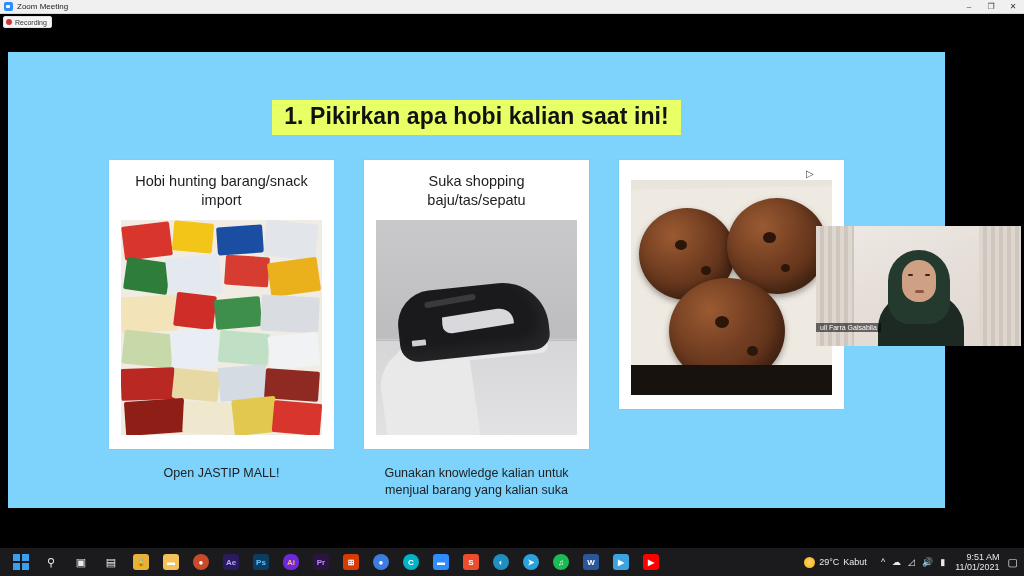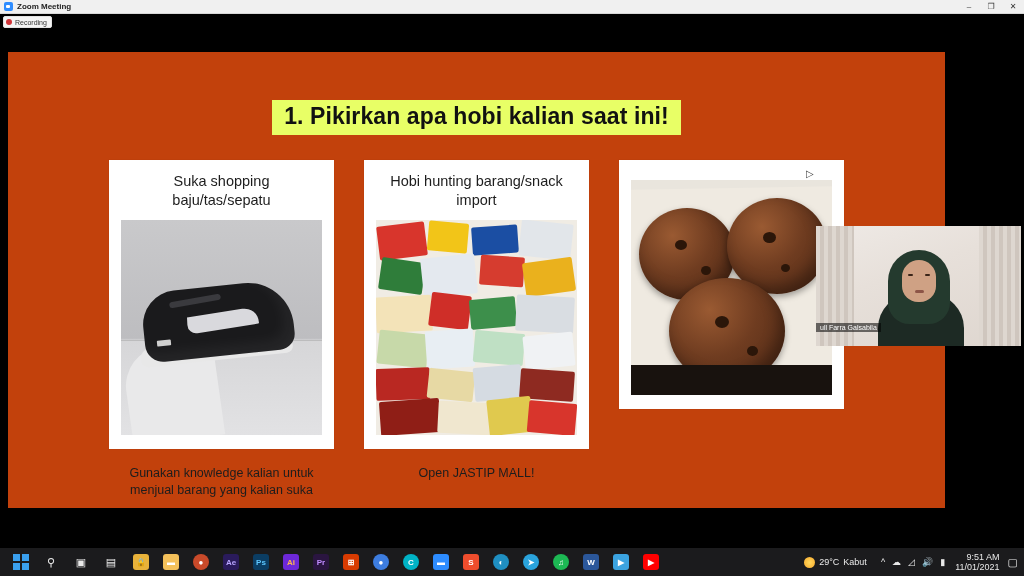--- a/index.html
+++ b/index.html
@@ -27,21 +27,21 @@
   #titlebar .tb-icon {
     width: 9px; height: 9px; margin-left: 4px; margin-right: 4px;
     background: #2d8cff; border-radius: 2px;
     position: relative;
   }
   #titlebar .tb-icon:after {
     content: ""; position: absolute; left: 2px; top: 3px;
     width: 4px; height: 3px; background: #fff; border-radius: 1px;
   }
   #titlebar .tb-title {
-    font-size: 8px; color: #222; line-height: 14px; font-weight: bold;
+    font-size: 8px; color: #222; line-height: 14px;
   }
   #titlebar .tb-controls {
     margin-left: auto; display: flex; height: 14px;
   }
   #titlebar .tb-btn {
     width: 22px; height: 14px;
     display: flex; align-items: center; justify-content: center;
     font-size: 8px; color: #333;
   }
 
@@ -59,21 +59,21 @@
     width: 6px; height: 6px; border-radius: 50%;
     background: #d13438; margin-right: 3px;
   }
   #recording .rec-label { font-size: 7px; color: #333; }
 
   
   #slide {
     position: absolute;
     left: 8px; top: 52px;
     width: 937px; height: 456px;
-    background: #c2410c;
+    background: #7dd3fc;
   }
   #slide-title-wrap {
     text-align: center;
     margin-top: 48px;
   }
   #slide-title {
     display: inline-block;
     background: #e8ff66;
     font-size: 23px;
     font-weight: 700;
@@ -309,36 +309,20 @@
     <span class="rec-label">Recording</span>
   </div>
 
   <div id="slide">
 
     <div id="slide-title-wrap">
       <span id="slide-title">1. Pikirkan apa hobi kalian saat ini!</span>
     </div>
 
     <div id="cards">
-
-      <div class="card-col">
-        <div class="card">
-          <div class="card-head">Suka shopping baju/tas/sepatu</div>
-          <div class="card-img img-shoe">
-            <div class="wall-line"></div>
-            <div class="sleeve"></div>
-            <div class="shoe-sole"></div>
-            <div class="shoe-body"></div>
-            <div class="lace"></div>
-            <div class="swoosh"></div>
-            <div class="tag"></div>
-          </div>
-        </div>
-        <div class="card-caption">Gunakan knowledge kalian untuk menjual barang yang kalian suka</div>
-      </div>
 
       <div class="card-col">
         <div class="card">
           <div class="card-head">Hobi hunting barang/snack import</div>
           <div class="card-img img-snacks">
             <i style="left:2px;  top:4px;   width:48px; height:34px; background:#d8352c; transform:rotate(-7deg);"></i>
             <i style="left:52px; top:2px;   width:40px; height:30px; background:#f2c518; transform:rotate(5deg);"></i>
             <i style="left:96px; top:6px;   width:46px; height:28px; background:#1b4ea3; transform:rotate(-4deg);"></i>
             <i style="left:144px;top:2px;   width:52px; height:36px; background:#e2e6ea; transform:rotate(6deg);"></i>
             <i style="left:4px;  top:40px;  width:44px; height:32px; background:#2f7d3a; transform:rotate(8deg);"></i>
@@ -361,20 +345,36 @@
             <i style="left:62px; top:182px; width:54px; height:32px; background:#f0e7cf; transform:rotate(3deg);"></i>
             <i style="left:112px;top:178px; width:44px; height:36px; background:#e0c94e; transform:rotate(-6deg);"></i>
             <i style="left:152px;top:182px; width:48px; height:32px; background:#d8352c; transform:rotate(5deg);"></i>
           </div>
         </div>
         <div class="card-caption">Open JASTIP MALL!</div>
       </div>
 
       <div class="card-col">
         <div class="card">
+          <div class="card-head">Suka shopping baju/tas/sepatu</div>
+          <div class="card-img img-shoe">
+            <div class="wall-line"></div>
+            <div class="sleeve"></div>
+            <div class="shoe-sole"></div>
+            <div class="shoe-body"></div>
+            <div class="lace"></div>
+            <div class="swoosh"></div>
+            <div class="tag"></div>
+          </div>
+        </div>
+        <div class="card-caption">Gunakan knowledge kalian untuk menjual barang yang kalian suka</div>
+      </div>
+
+      <div class="card-col">
+        <div class="card">
           <div class="card-img img-cookies">
             <div class="parch"></div>
             <div class="cookie" style="left:8px;  top:28px; width:96px; height:92px;"></div>
             <div class="cookie" style="left:96px; top:18px; width:100px;height:96px;"></div>
             <div class="cookie" style="left:38px; top:98px; width:116px;height:106px;"></div>
             <div class="chip" style="left:44px; top:60px; width:12px;height:10px;"></div>
             <div class="chip" style="left:70px; top:86px; width:10px;height:9px;"></div>
             <div class="chip" style="left:132px;top:52px; width:13px;height:11px;"></div>
             <div class="chip" style="left:150px;top:84px; width:9px; height:8px;"></div>
             <div class="chip" style="left:84px; top:136px;width:14px;height:12px;"></div>
@@ -424,21 +424,21 @@
       <div class="tbicon">
           <span class="sq" style="background:#c94a2a;border-radius:50%;">●</span>
         </div>
       <div class="tbicon">
           <span class="sq" style="background:#2a1b5c;color:#b9a6ff;text-align:right;">Ae</span>
         </div>
       <div class="tbicon">
           <span class="sq" style="background:#0b3d63;color:#5ec7ff;">Ps</span>
         </div>
       <div class="tbicon">
-          <span class="sq" style="background:#6d28d9;color:#ffb84d;">Ai</span>
+          <span class="sq" style="background:#6d28d9;color:#ffb84d;border-radius:7px;">Ai</span>
         </div>
       <div class="tbicon">
           <span class="sq" style="background:#2a1540;color:#c08cff;">Pr</span>
         </div>
       <div class="tbicon">
           <span class="sq" style="background:#d83b01;">⊞</span>
         </div>
       <div class="tbicon">
           <span class="sq" style="background:#3d7de0;border-radius:50%;">●</span>
         </div>

